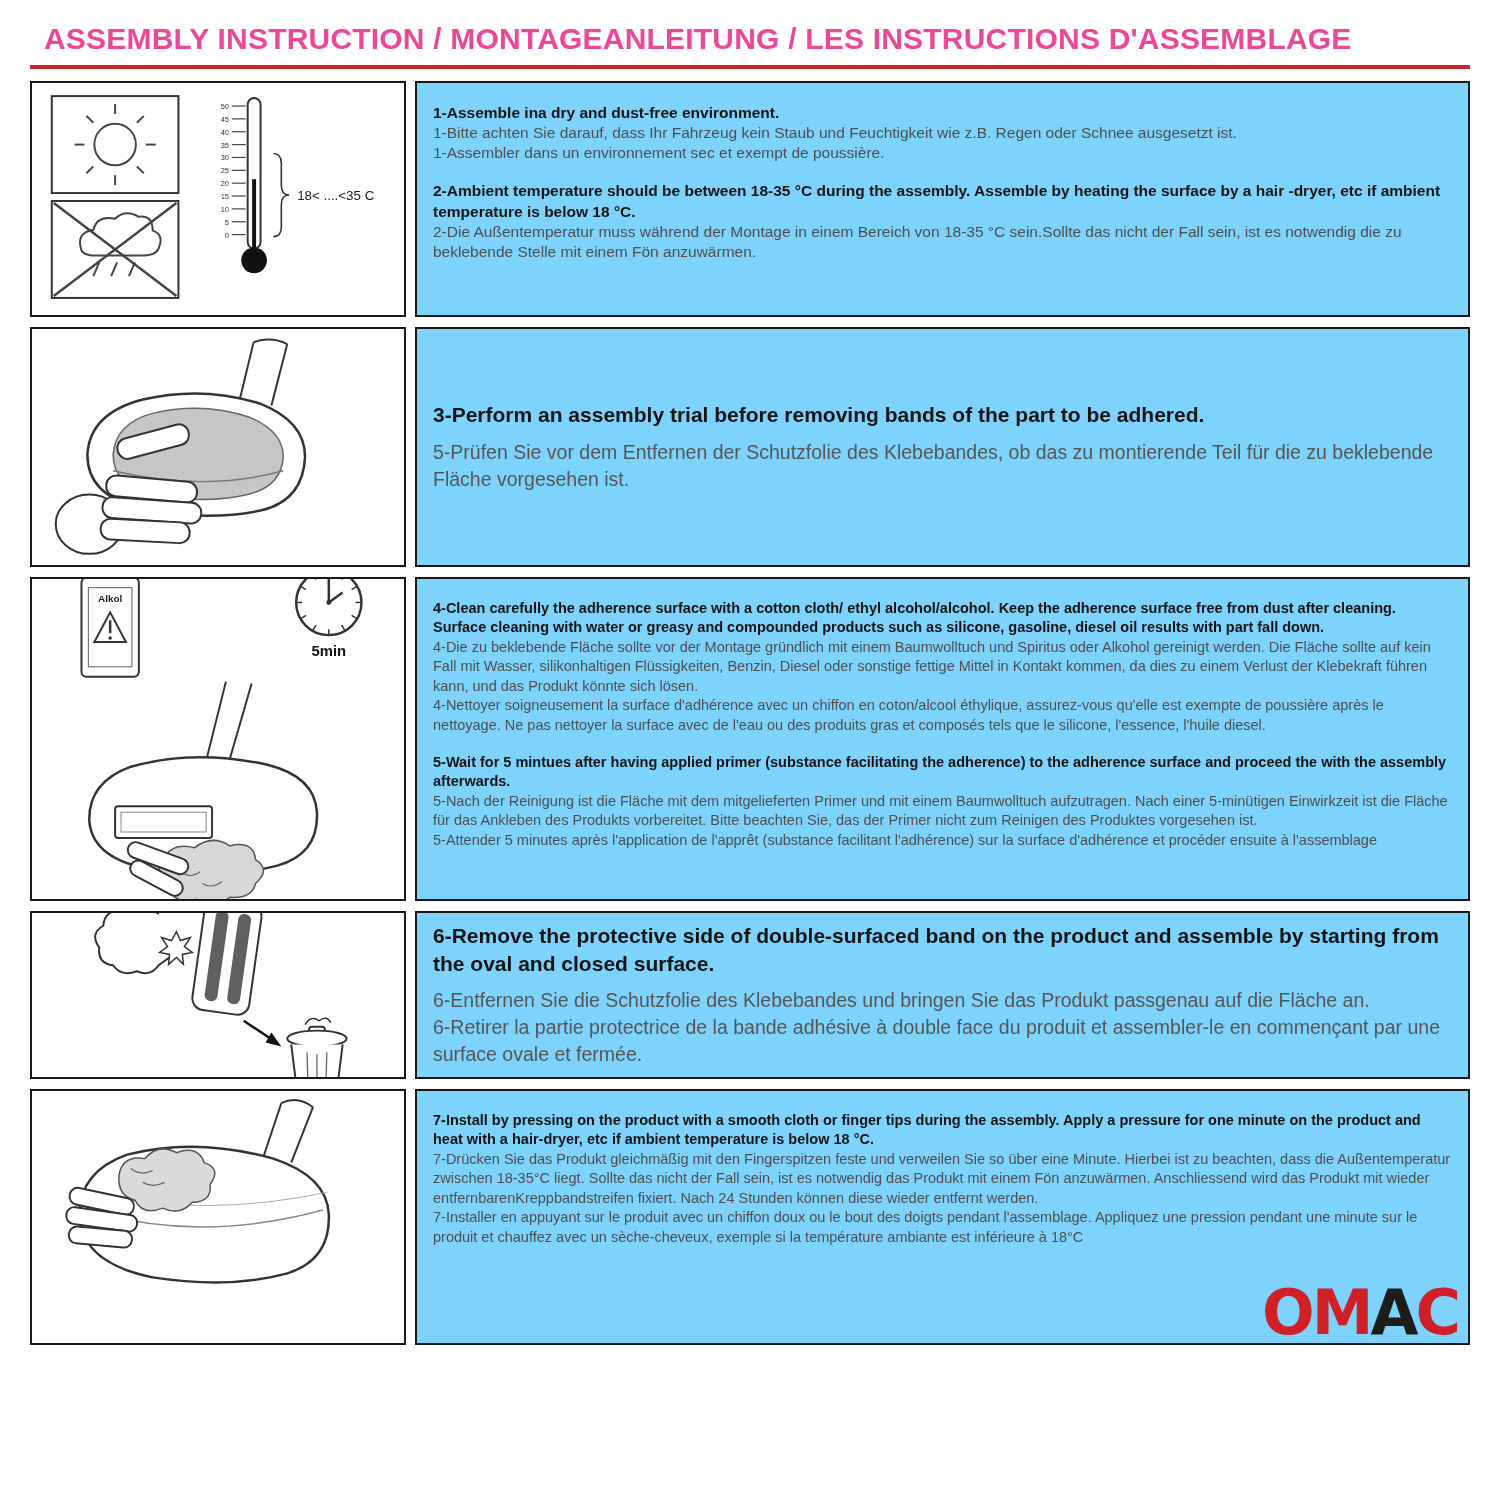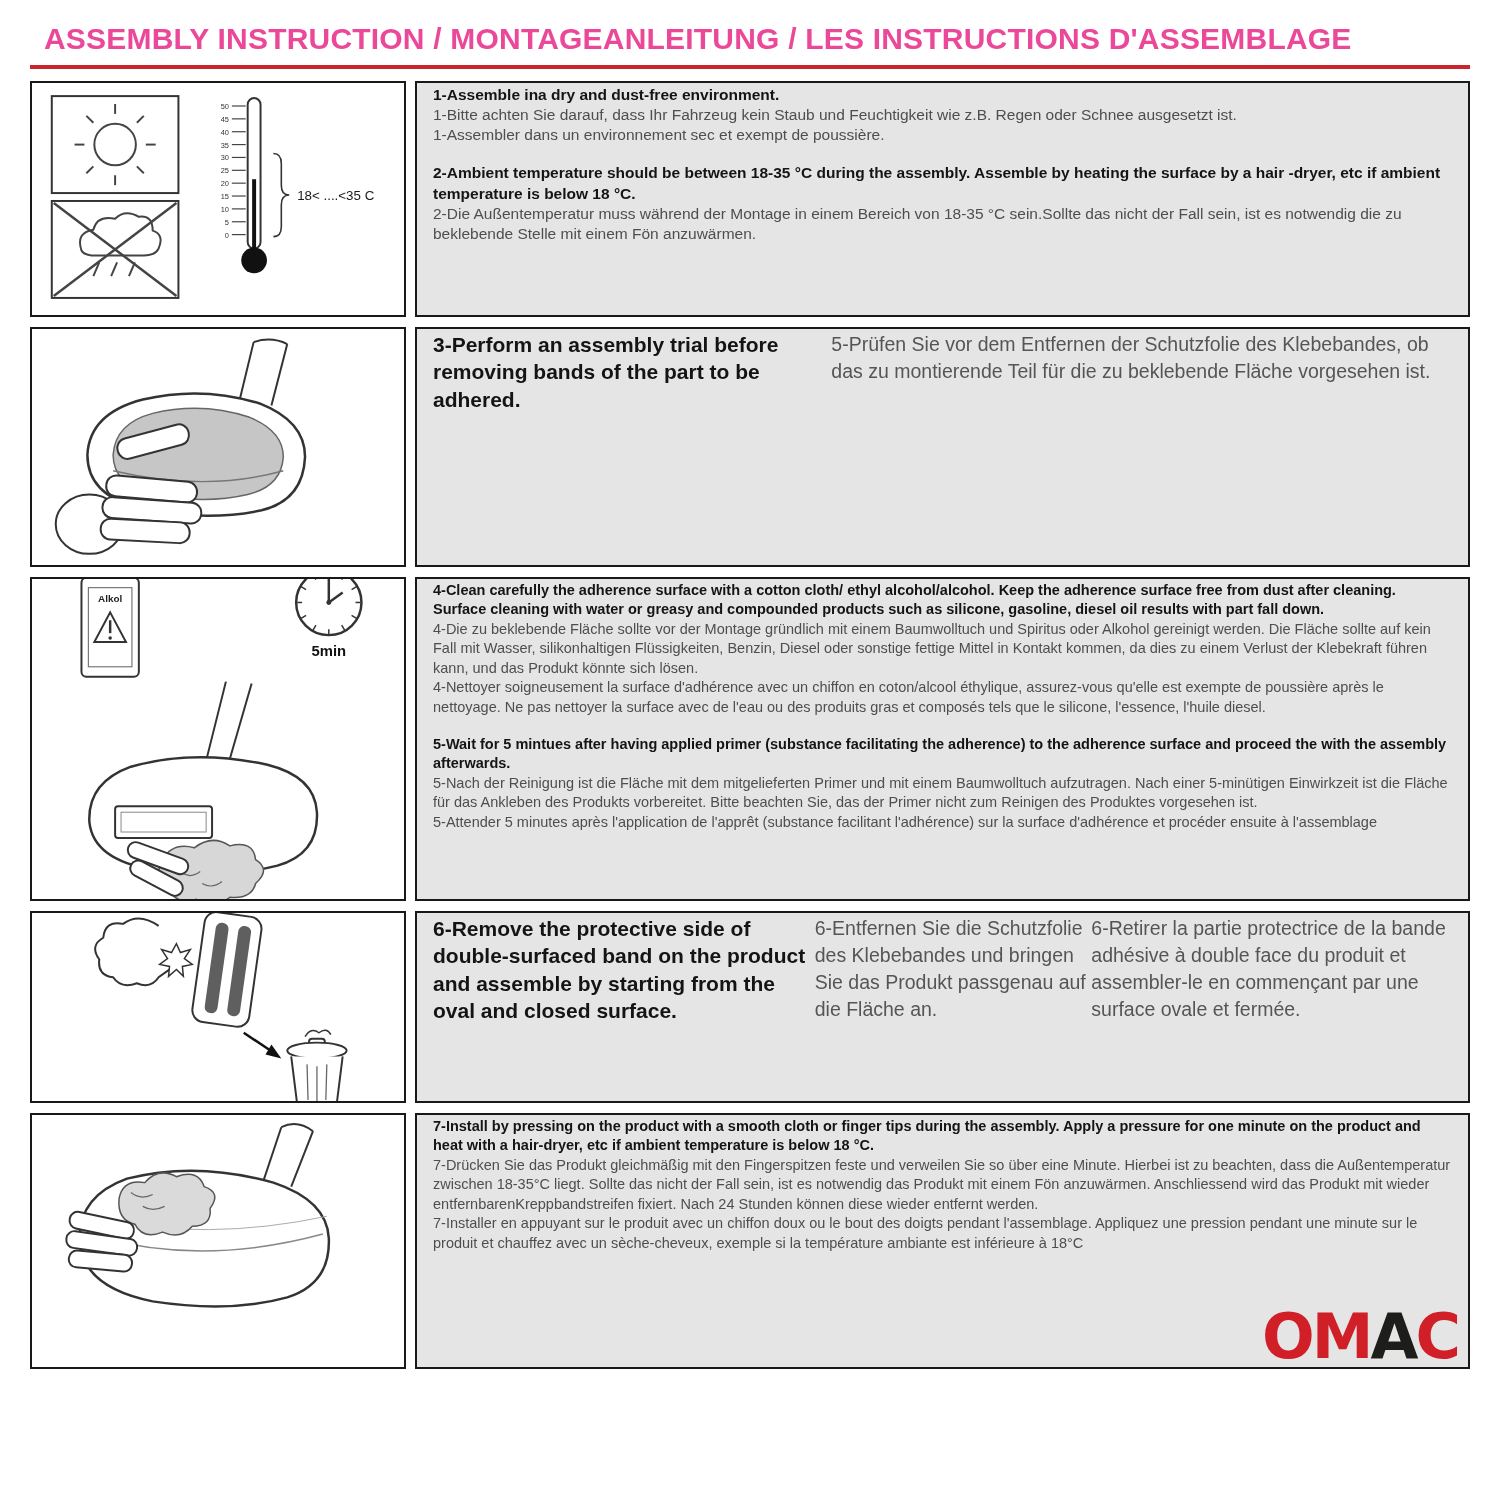--- a/index.html
+++ b/index.html
@@ -3,28 +3,28 @@
 <meta charset="utf-8">
 <style>
   *{box-sizing:border-box;margin:0;padding:0}
   html,body{background:#fff}
   body{width:1500px;height:1500px;font-family:"Liberation Sans","DejaVu Sans",sans-serif;color:#222;overflow:hidden}
   .page{padding:22px 30px 0 30px}
   .title{color:#ec4899;font-size:30px;font-weight:800;letter-spacing:.2px;white-space:nowrap;padding-left:14px}
   .rule{height:4px;background:#c9252b;margin:9px 0 12px 0}
   .row{display:flex;gap:9px;margin-bottom:10px}
   .illus{width:376px;flex:none;border:2px solid #191919;background:#fff;display:flex;align-items:center;justify-content:flex-start;overflow:hidden}
-  .txt{flex:1;border:2px solid #191919;background:#e5e5e5;padding:2px 16px;position:relative}
-  .r1{height:236px}.r2{height:240px}.r3{height:324px}.r4{height:192px}.r5{height:256px}
+  .txt{flex:1;border:2px solid #191919;background:#7dd3fc;padding:20px 16px;position:relative}
+  .r1{height:236px}.r2{height:240px}.r3{height:324px}.r4{height:168px}.r5{height:256px}
   .txt p{color:#4e4e4e}
   .txt p.en{font-weight:700;color:#141414}
   .s15 p{font-size:15.5px;line-height:1.3}
   .s14 p{font-size:14.5px;line-height:1.34}
   .gap{margin-top:18px}
-  .big{display:flex;flex-direction:row;justify-content:center}
+  .big{display:flex;flex-direction:column;justify-content:center}
   .big p{font-size:19.5px;line-height:1.38;color:#555}
   .big p.en{font-size:21px;color:#141414;margin-bottom:10px;line-height:1.3}
   .logo{position:absolute;right:10px;bottom:0;font-size:62px;font-weight:900;letter-spacing:-3px;line-height:.95;font-family:"DejaVu Sans",sans-serif}
   .logo .red{color:#d01f26}
   .logo .blk{color:#1d1d1b}
   svg{display:block}
   svg text{font-family:"Liberation Sans",sans-serif}
 </style>
 </head>
 <body>

